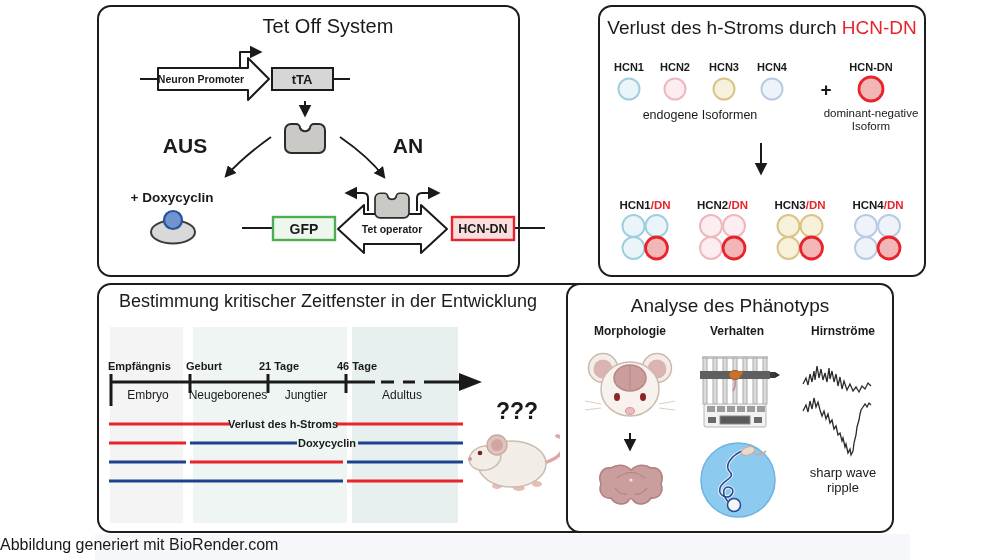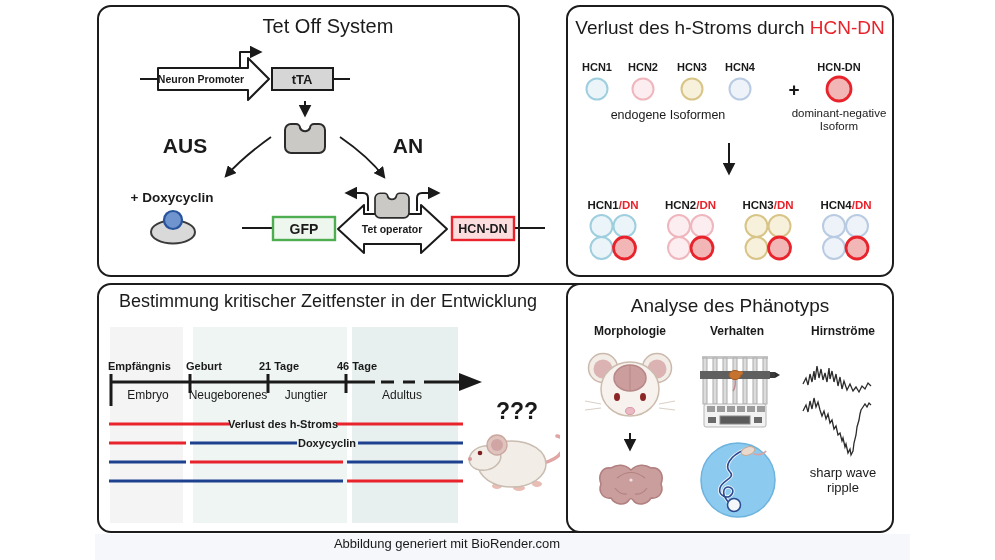--- a/index.html
+++ b/index.html
@@ -2,21 +2,21 @@
 <html><head>
 <meta charset="utf-8">
 <style>
   html,body{margin:0;padding:0;background:#ffffff;}
   #stage{position:relative;width:995px;height:560px;background:#ffffff;overflow:hidden;
          font-family:"Liberation Sans",sans-serif;}
   .panel{position:absolute;background:#ffffff;border:2px solid #1c1c1c;border-radius:14px;box-sizing:border-box;}
   .panel svg{position:absolute;left:-2px;top:-2px;}
   svg text{font-family:"Liberation Sans",sans-serif;fill:#1a1a1a;}
   #bottom-strip{position:absolute;left:95px;top:534px;width:815px;height:26px;background:#f5f7fa;}
-  #credit{position:absolute;top:536px;left:0;width:894px;text-align:center;font-size:13px;color:#1a1a1a;}
+  #credit{position:absolute;top:536px;left:0;width:894px;text-align:left;font-size:16px;color:#1a1a1a;}
 </style>
 </head>
 <body>
 
 <div id="stage">
   <div id="bottom-strip"></div>
 
   <div class="panel" style="left:97px;top:5px;width:423px;height:272px;">
     <svg width="463" height="272" viewBox="0 0 463 272">
       <defs>
@@ -58,21 +58,21 @@
       <rect x="355" y="212" width="62" height="23" fill="#fbdddd" stroke="#e8232b" stroke-width="2.4"></rect>
       <text x="386" y="228" font-size="12.5" font-weight="bold" text-anchor="middle" fill="#e8232b">HCN-DN</text>
       <g transform="translate(295,201) scale(0.85)">
         <path d="M -20,-9 a6,6 0 0 1 6,-6 h5 a4,4 0 0 1 4,4 a5.5,5.5 0 0 0 10,0 a4,4 0 0 1 4,-4 h5 a6,6 0 0 1 6,6 v17 a6,6 0 0 1 -6,6 h-28 a6,6 0 0 1 -6,-6 z" fill="#cbc9c5" stroke="#2b2b2b" stroke-width="2"></path>
       </g>
       <path d="M 271,206 V 193 Q 271,188 266,188 H 250" fill="none" stroke="#1a1a1a" stroke-width="2" marker-end="url(#mTL)"></path>
       <path d="M 320,206 V 193 Q 320,188 325,188 H 341" fill="none" stroke="#1a1a1a" stroke-width="2" marker-end="url(#mTL)"></path>
     </svg>
   </div>
 
-  <div class="panel" style="left:566px;top:5px;width:328px;height:272px;">
+  <div class="panel" style="left:598px;top:5px;width:328px;height:272px;">
     <svg width="328" height="272" viewBox="0 0 328 272">
       <defs>
         <marker id="mTR" viewBox="0 0 10 10" refX="8" refY="5" markerWidth="6.5" markerHeight="6.5" orient="auto-start-reverse">
           <path d="M0,0 L10,5 L0,10 z" fill="#1a1a1a"></path>
         </marker>
       </defs>
       <text x="164" y="29" font-size="19" text-anchor="middle"><tspan>Verlust des h-Stroms durch </tspan><tspan fill="#e8232b">HCN-DN</tspan></text>
 
       <text x="31" y="66" font-size="11" font-weight="bold" text-anchor="middle">HCN1</text>
       <text x="77" y="66" font-size="11" font-weight="bold" text-anchor="middle">HCN2</text>

